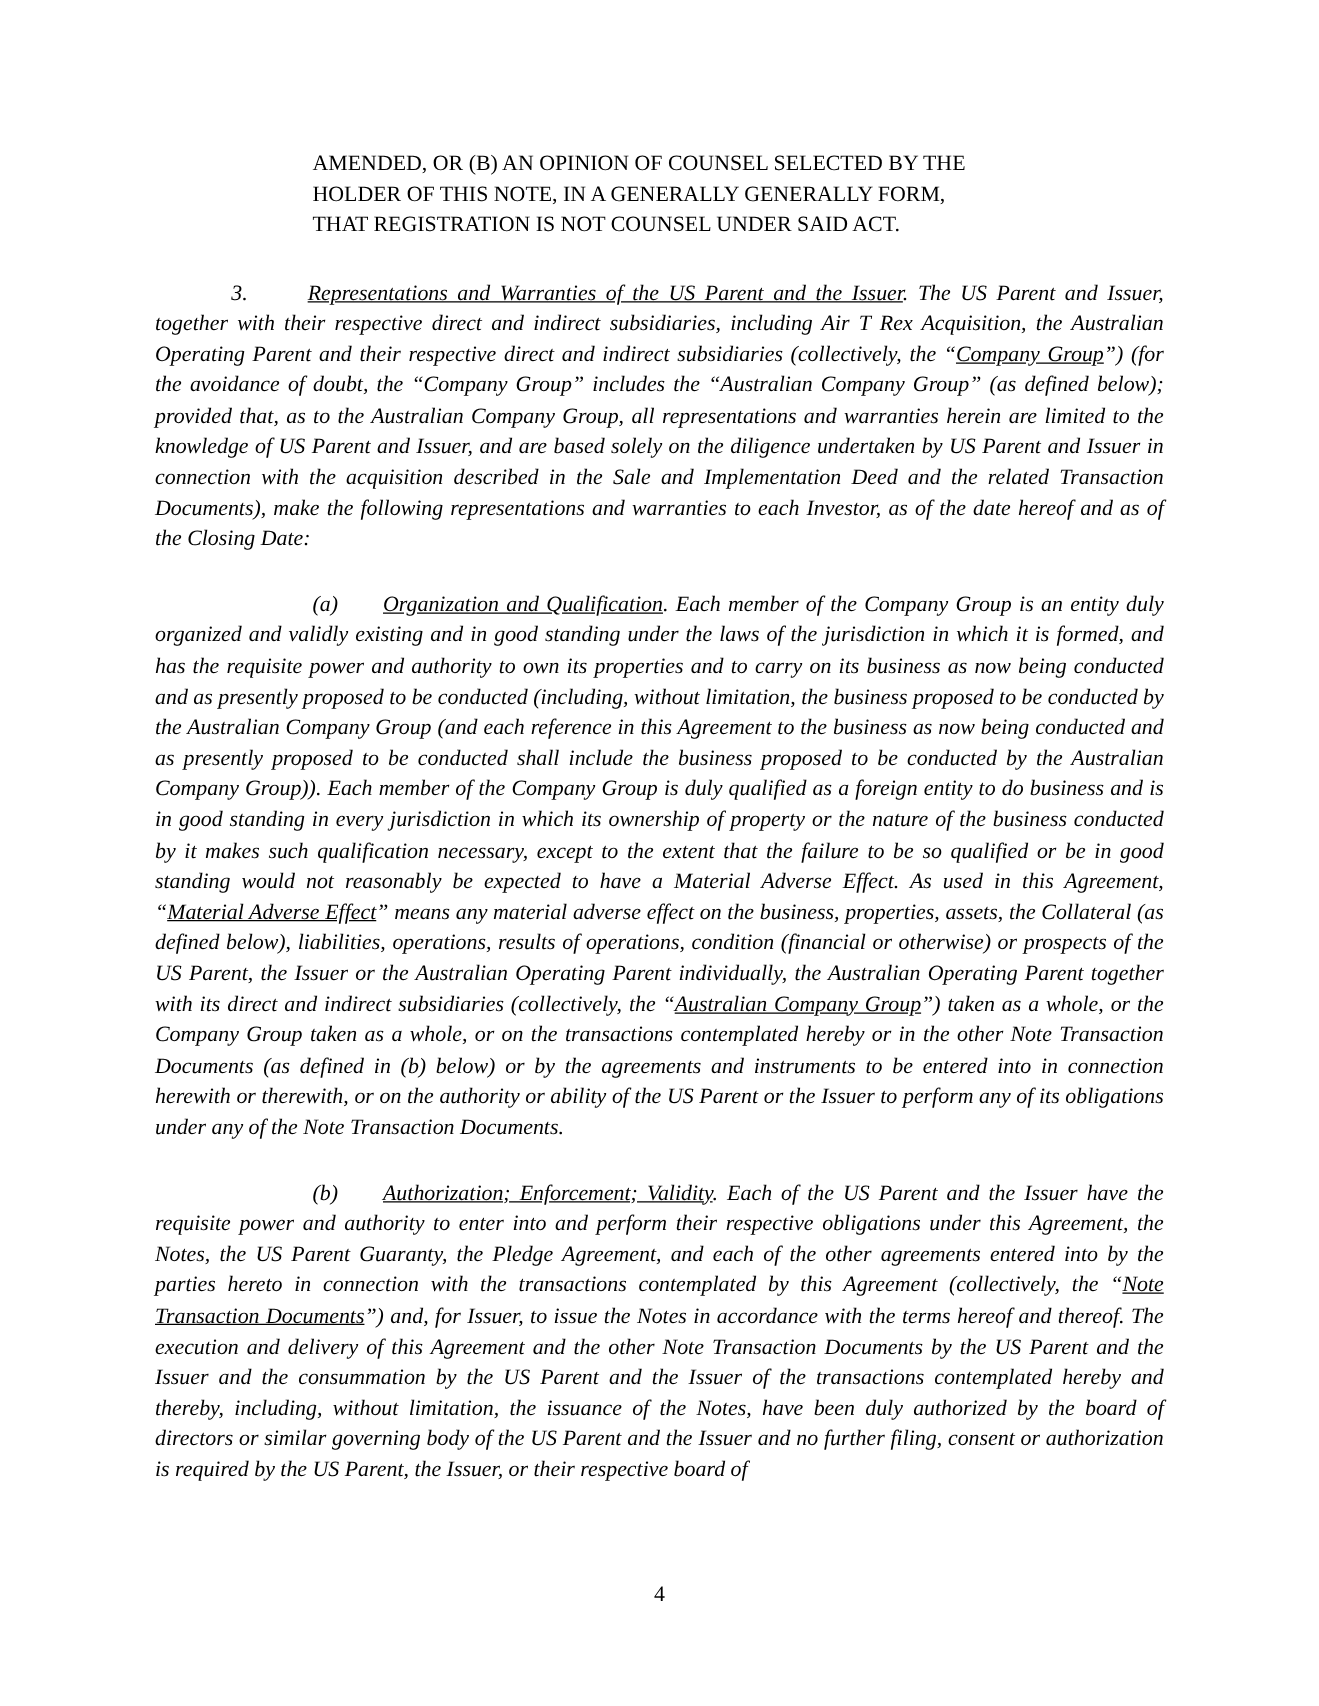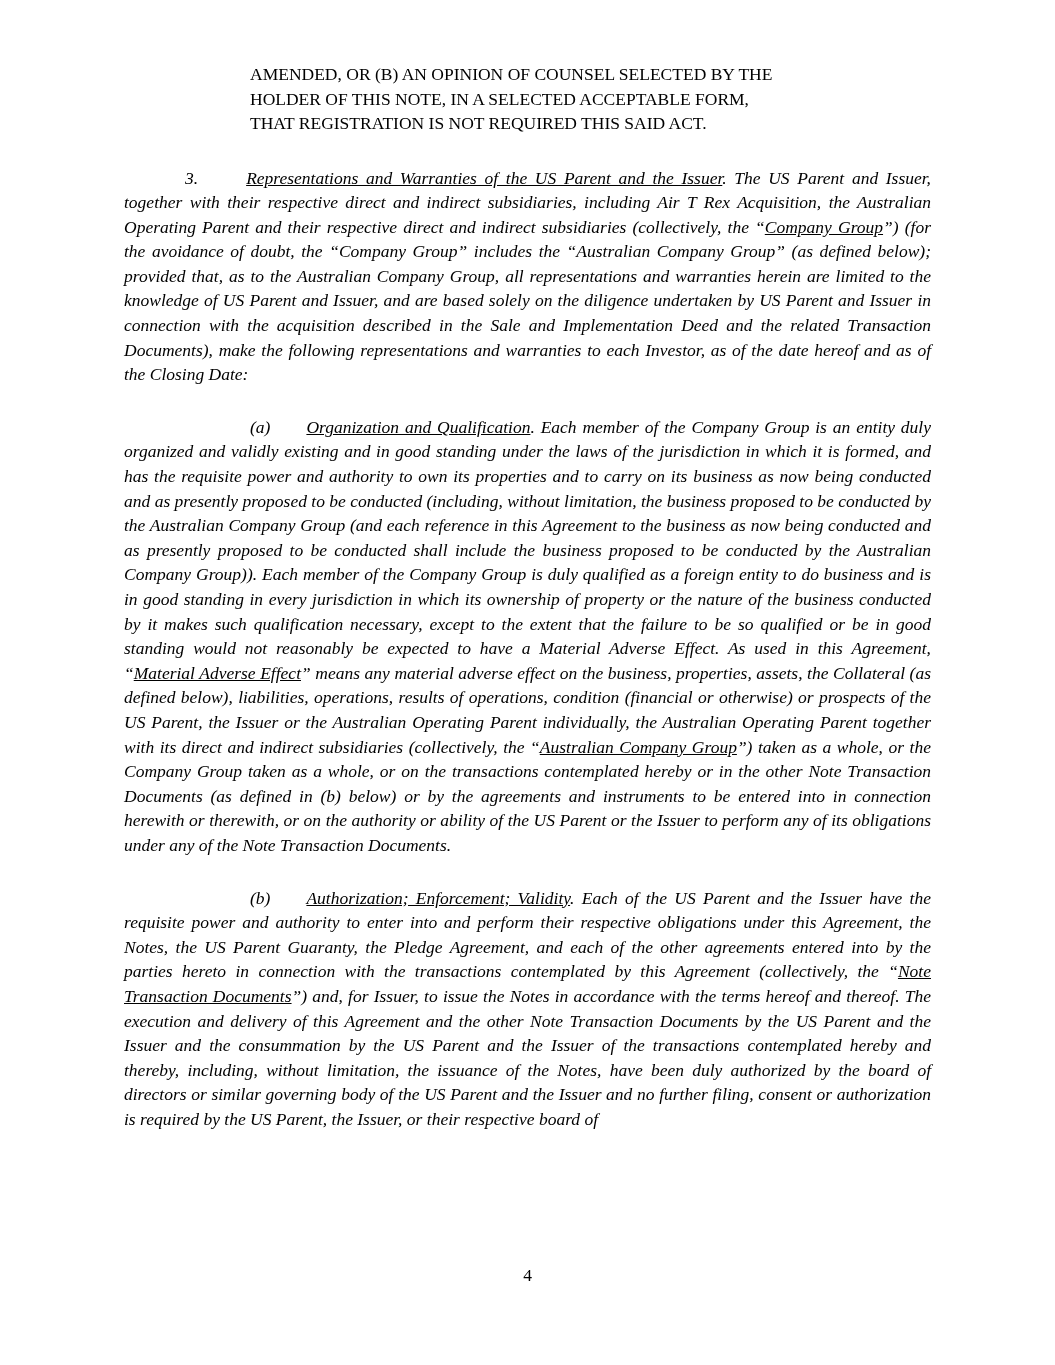--- a/index.html
+++ b/index.html
@@ -10,21 +10,21 @@
   .page {
     position: relative;
     width: 1055px;
     height: 1365px;
     margin: 0 auto;
     background: #ffffff;
     font-family: "Liberation Serif", "DejaVu Serif", serif;
     font-size: 17.5px;
     color: #000000;
     box-sizing: border-box;
-    padding: 62px 124px 0 124px;
+    padding: 118px 124px 0 124px;
     overflow: hidden;
   }
   .legend {
     margin-left: 126px;
     margin-right: 40px;
     line-height: 24.5px;
     text-align: left;
   }
   p.para {
     margin: 0 0 28px 0;
@@ -55,22 +55,22 @@
     line-height: 24px;
   }
 </style>
 </head>
 <body>
 
 <div class="page">
 
   <div class="legend legend-block">
     <div>AMENDED, OR (B) AN OPINION OF COUNSEL SELECTED BY THE</div>
-    <div>HOLDER OF THIS NOTE, IN A SELECTED ACCEPTABLE FORM,</div>
-    <div>THAT REGISTRATION IS NOT REQUIRED THIS SAID ACT.</div>
+    <div>HOLDER OF THIS NOTE, IN A GENERALLY GENERALLY FORM,</div>
+    <div>THAT REGISTRATION IS NOT COUNSEL UNDER SAID ACT.</div>
   </div>
 
   <p class="para"><span class="sp sp-61"></span><span>3.</span><span class="sp sp-48"></span><span class="u">Representations and Warranties of the US Parent and the Issuer</span><span>. The US Parent and Issuer, together with their respective direct and indirect subsidiaries, including Air T Rex Acquisition, the Australian Operating Parent and their respective direct and indirect subsidiaries (collectively, the “</span><span class="u">Company Group</span><span>”) (for the avoidance of doubt, the “Company Group” includes the “Australian Company Group” (as defined below); provided that, as to the Australian Company Group, all representations and warranties herein are limited to the knowledge of US Parent and Issuer, and are based solely on the diligence undertaken by US Parent and Issuer in connection with the acquisition described in the Sale and Implementation Deed and the related Transaction Documents), make the following representations and warranties to each Investor, as of the date hereof and as of the Closing Date:</span></p>
 
   <p class="para"><span class="sp sp-126"></span><span>(a)</span><span class="sp sp-36"></span><span class="u">Organization and Qualification</span><span>. Each member of the Company Group is an entity duly organized and validly existing and in good standing under the laws of the jurisdiction in which it is formed, and has the requisite power and authority to own its properties and to carry on its business as now being conducted and as presently proposed to be conducted (including, without limitation, the business proposed to be conducted by the Australian Company Group (and each reference in this Agreement to the business as now being conducted and as presently proposed to be conducted shall include the business proposed to be conducted by the Australian Company Group)). Each member of the Company Group is duly qualified as a foreign entity to do business and is in good standing in every jurisdiction in which its ownership of property or the nature of the business conducted by it makes such qualification necessary, except to the extent that the failure to be so qualified or be in good standing would not reasonably be expected to have a Material Adverse Effect. As used in this Agreement, “</span><span class="u">Material Adverse Effect</span><span>” means any material adverse effect on the business, properties, assets, the Collateral (as defined below), liabilities, operations, results of operations, condition (financial or otherwise) or prospects of the US Parent, the Issuer or the Australian Operating Parent individually, the Australian Operating Parent together with its direct and indirect subsidiaries (collectively, the “</span><span class="u">Australian Company Group</span><span>”) taken as a whole, or the Company Group taken as a whole, or on the transactions contemplated hereby or in the other Note Transaction Documents (as defined in (b) below) or by the agreements and instruments to be entered into in connection herewith or therewith, or on the authority or ability of the US Parent or the Issuer to perform any of its obligations under any of the Note Transaction Documents.</span></p>
 
   <p class="para"><span class="sp sp-126"></span><span>(b)</span><span class="sp sp-36"></span><span class="u">Authorization; Enforcement; Validity</span><span>. Each of the US Parent and the Issuer have the requisite power and authority to enter into and perform their respective obligations under this Agreement, the Notes, the US Parent Guaranty, the Pledge Agreement, and each of the other agreements entered into by the parties hereto in connection with the transactions contemplated by this Agreement (collectively, the “</span><span class="u">Note Transaction Documents</span><span>”) and, for Issuer, to issue the Notes in accordance with the terms hereof and thereof. The execution and delivery of this Agreement and the other Note Transaction Documents by the US Parent and the Issuer and the consummation by the US Parent and the Issuer of the transactions contemplated hereby and thereby, including, without limitation, the issuance of the Notes, have been duly authorized by the board of directors or similar governing body of the US Parent and the Issuer and no further filing, consent or authorization is required by the US Parent, the Issuer, or their respective board of</span></p>
 
   <div class="footer">4</div>
 

